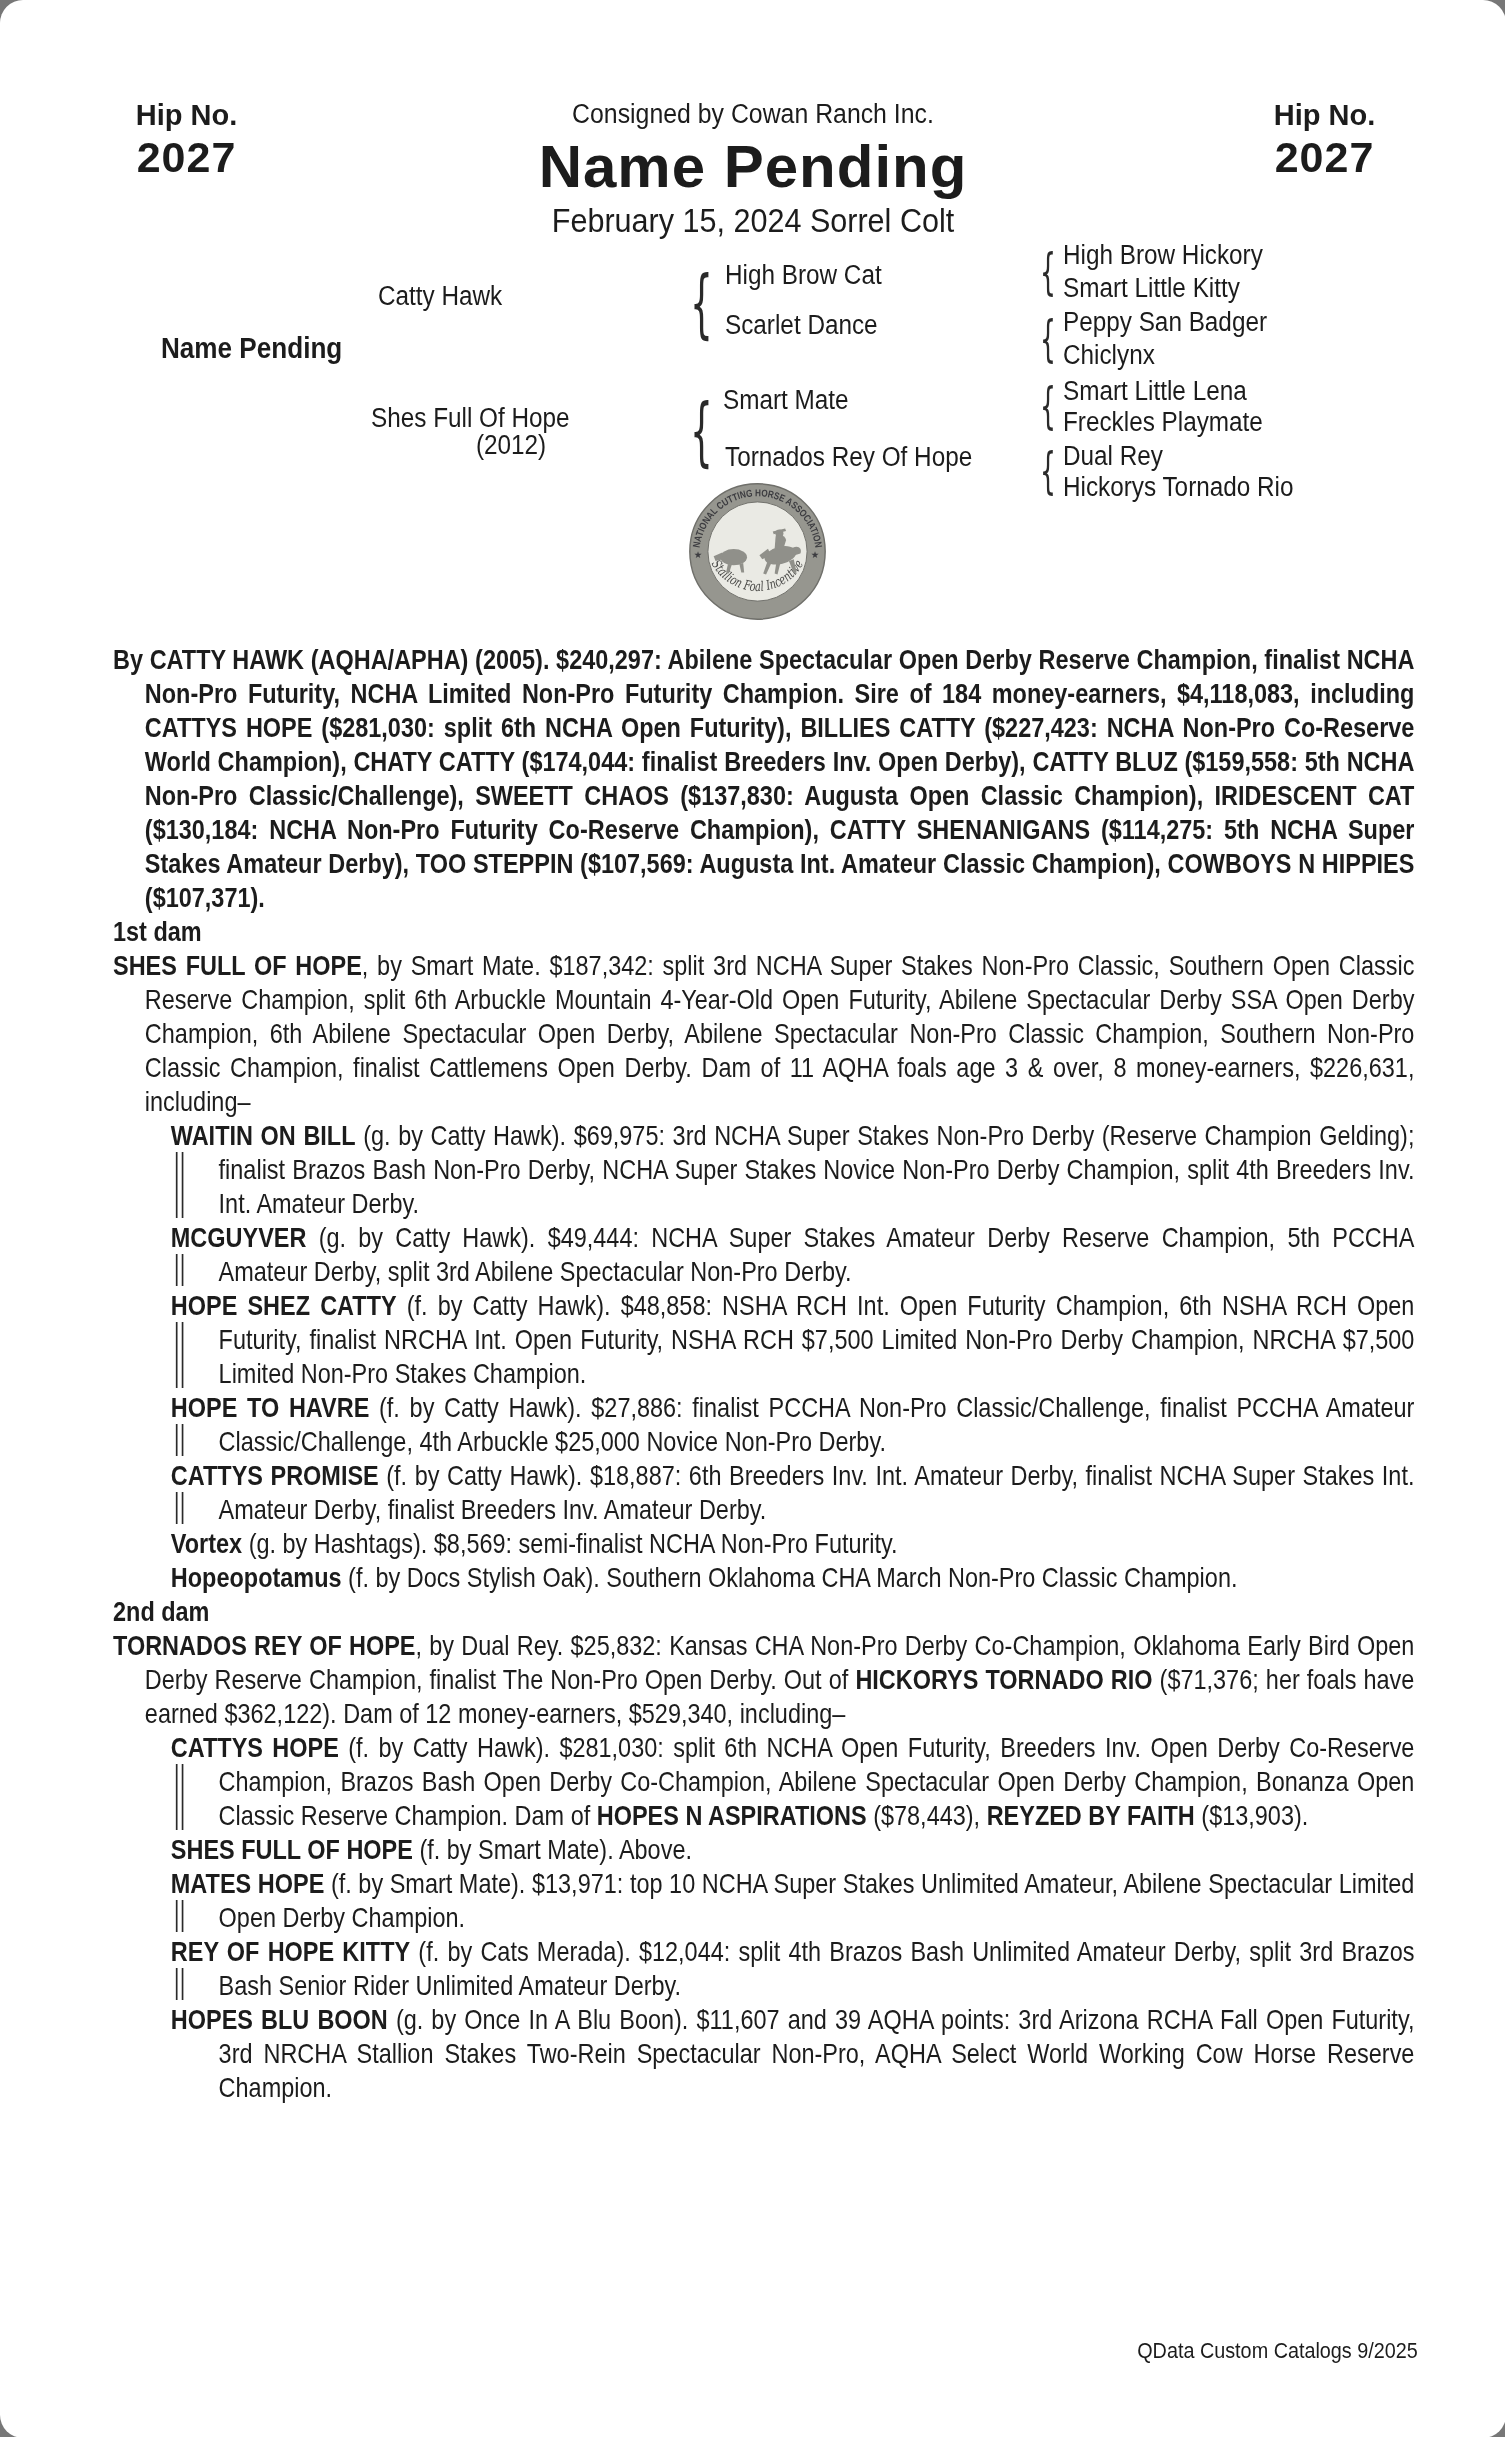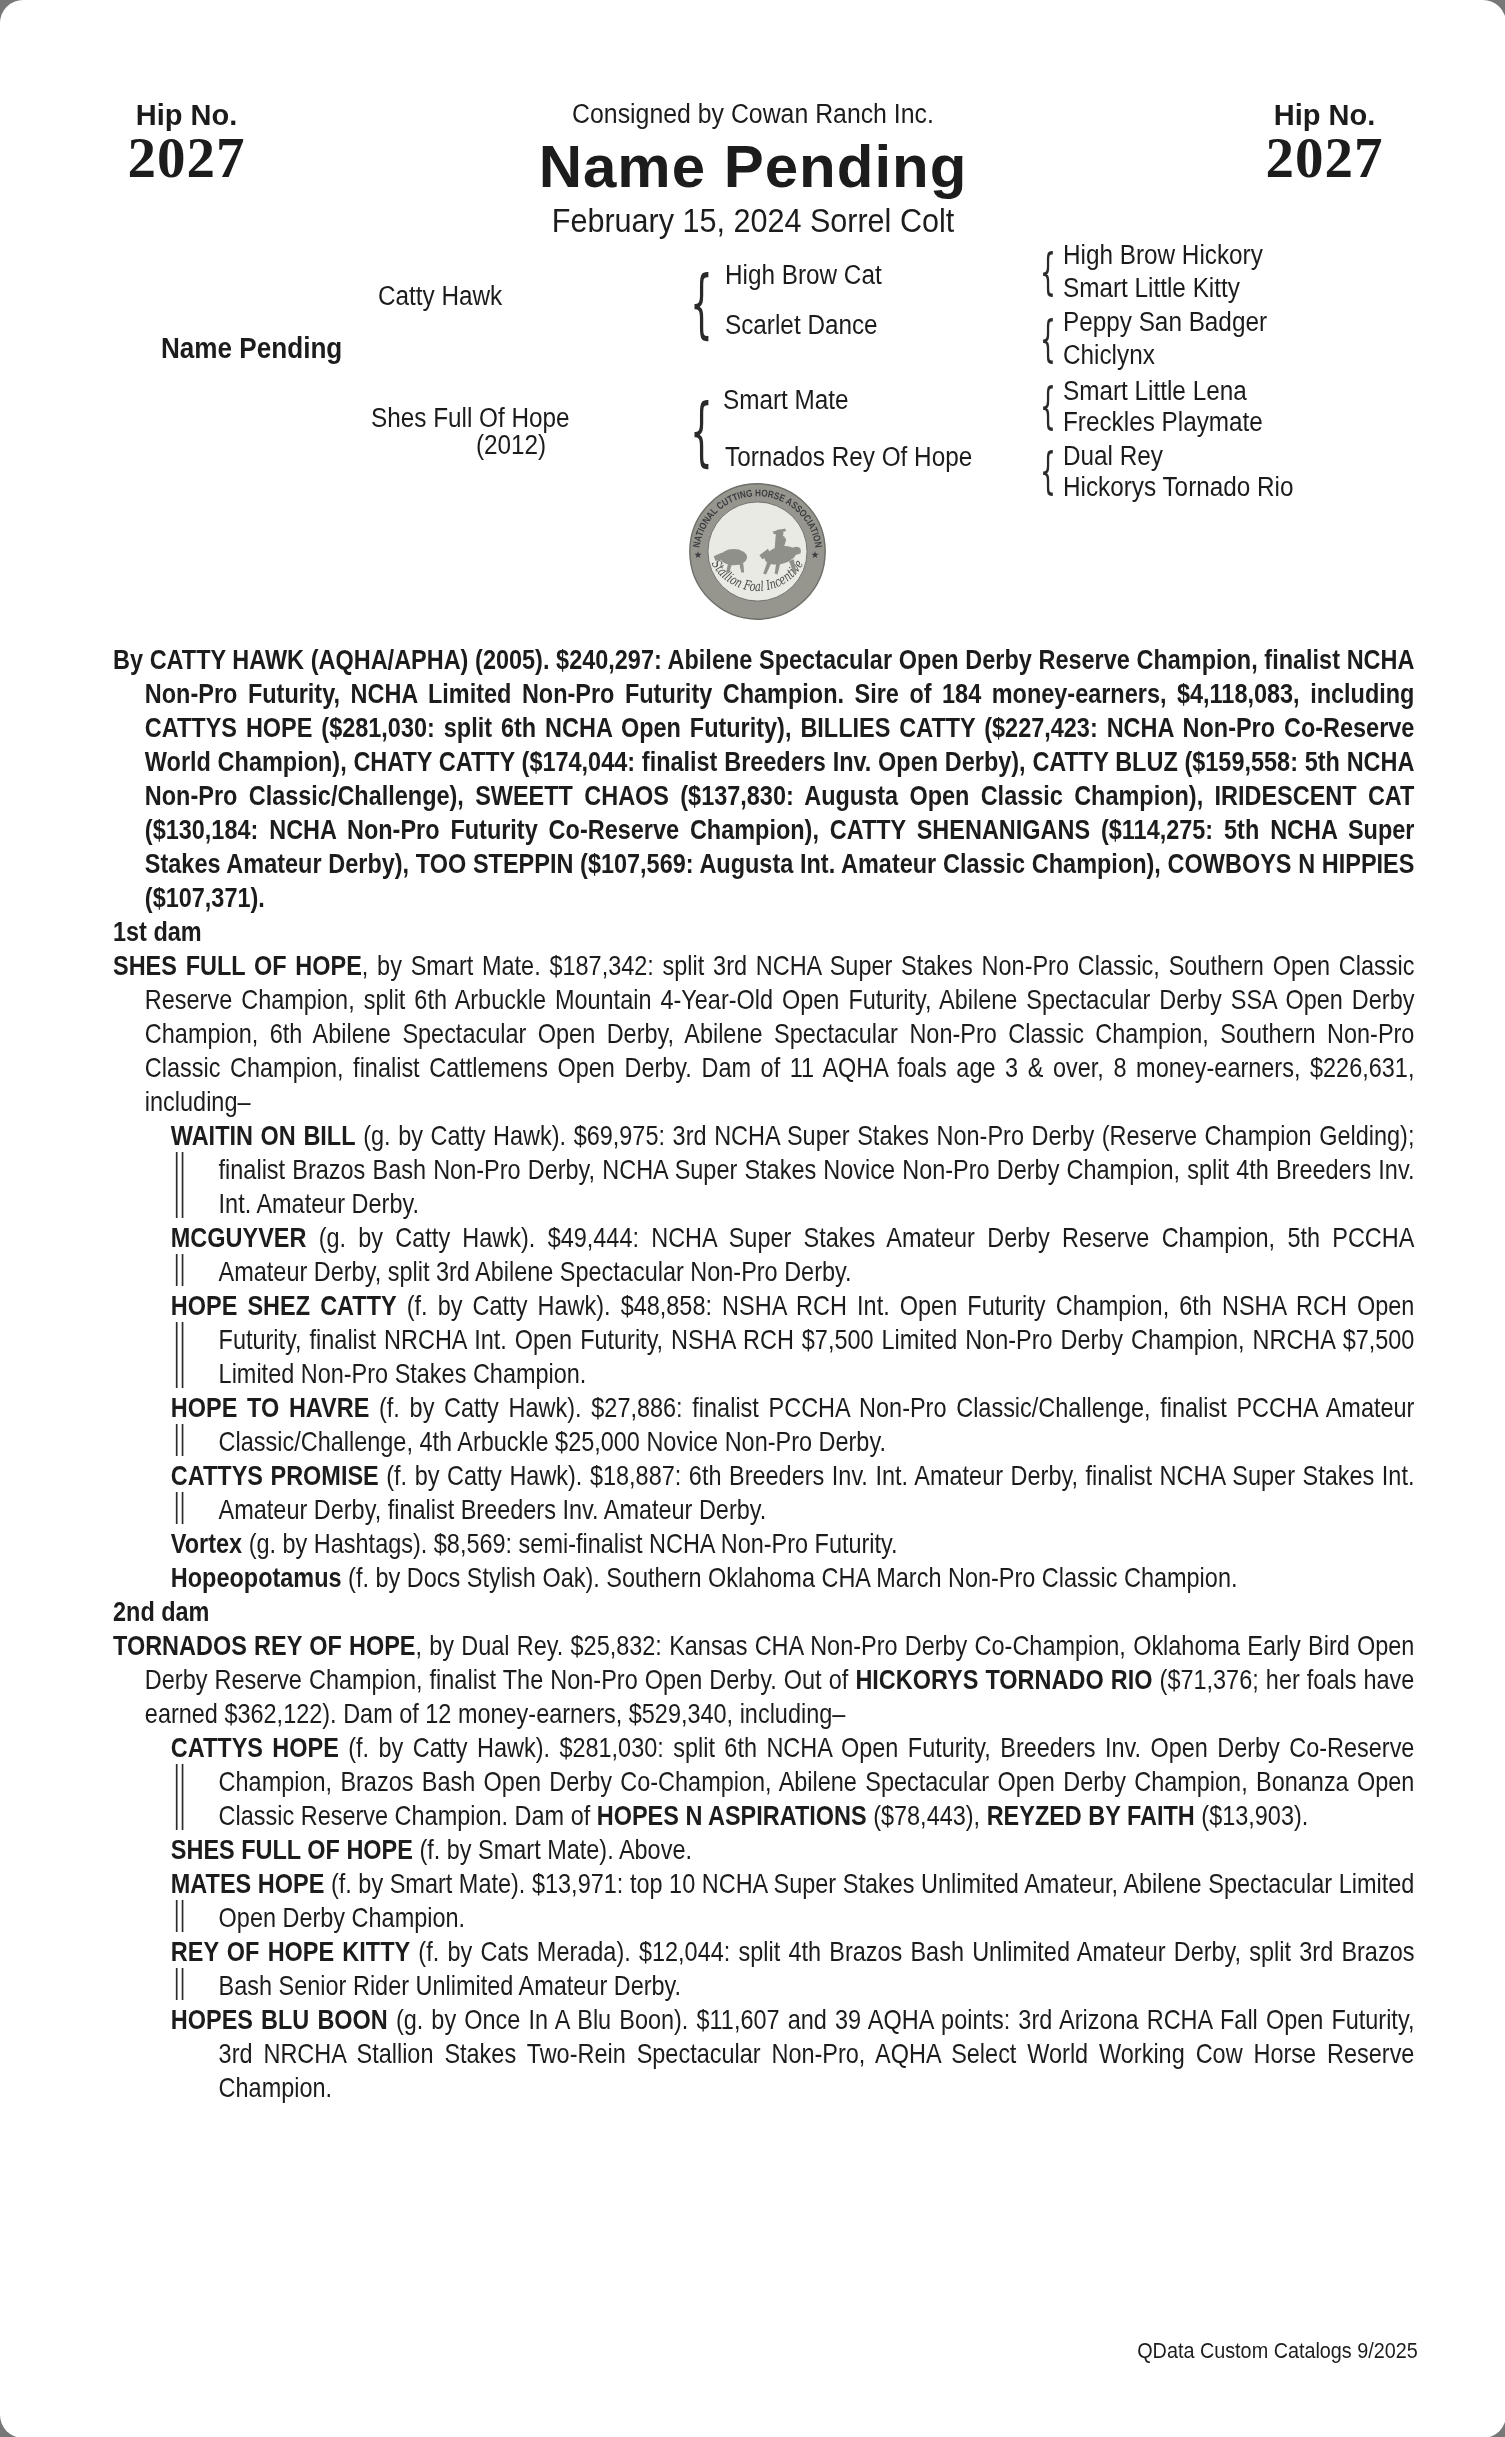--- a/index.html
+++ b/index.html
@@ -6,21 +6,21 @@
   .page{
     position:relative;width:1506px;height:2438px;background:#ffffff;
     font-family:"Liberation Sans",sans-serif;color:#1c1c1c;overflow:hidden;
     margin:0 auto;
     border-radius:23px;
   }
   .abs{position:absolute;white-space:nowrap;}
   
   .hip-block{width:163px;text-align:center;}
   .hip-label{font-size:29px;font-weight:bold;line-height:29px;}
-  .hip-number{font-size:57px;font-weight:bold;line-height:55px;letter-spacing:1px;font-family:Liberation Serif, serif;}
+  .hip-number{font-size:43px;font-weight:bold;line-height:55px;letter-spacing:1px;}
   .consignor{left:0;right:0;top:99px;text-align:center;font-size:27px;transform:scaleX(.92);}
   .title{left:0;right:0;top:132px;text-align:center;font-size:60px;font-weight:bold;letter-spacing:1px;}
   .foalinfo{left:0;right:0;top:203px;text-align:center;font-size:32.5px;transform:scaleX(.94);}
   
   .ped{font-size:27px;line-height:27px;transform-origin:left top;transform:scaleX(.90);}
   .ped.bold{font-weight:bold;font-size:29px;}
   .brace{font-family:"DejaVu Sans",sans-serif;color:#2a2a2a;transform-origin:left top;}
   .brace.g2{font-size:72px;line-height:72px;transform:scaleX(.5) scaleY(1.05);}
   .brace.g3{font-size:50px;line-height:50px;transform:scaleX(.5);}
   

